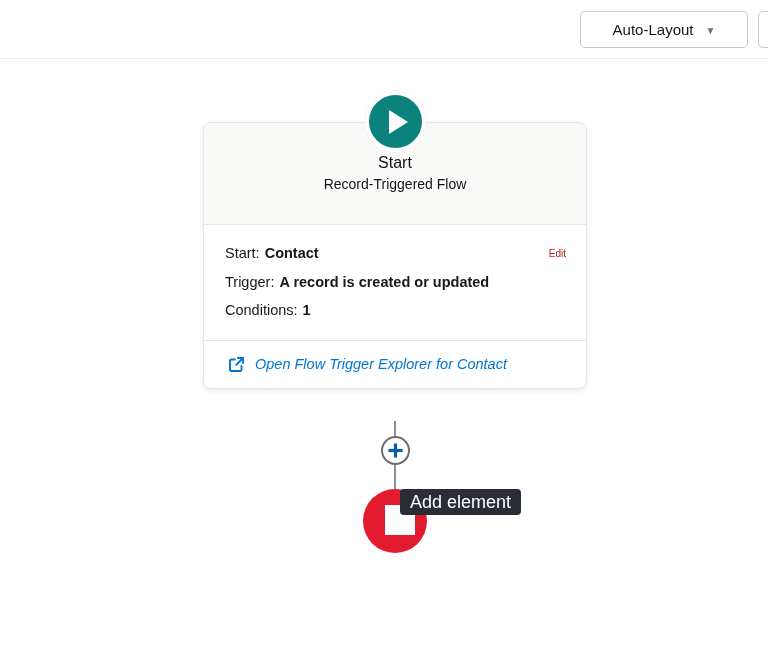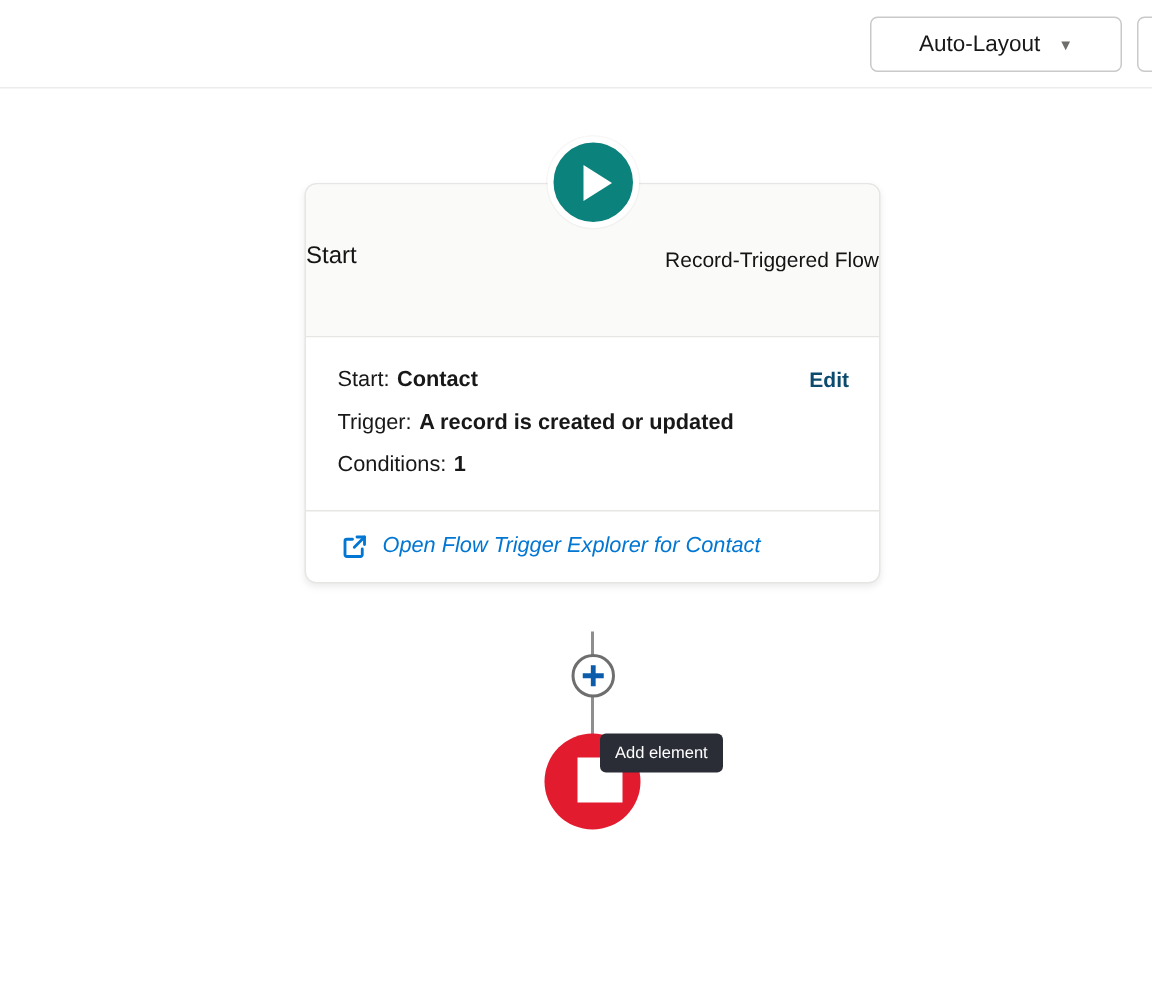--- a/index.html
+++ b/index.html
@@ -13,45 +13,45 @@
   .partial-btn { left:758px; width:40px; }
 
   
   .canvas { position:absolute; top:59px; left:0; width:768px; height:606px; background:#fff; }
 
   
   .connector { position:absolute; left:394px; top:421px; width:2px; height:70px; background:#8e8e8e; }
 
   
   .node-card { position:absolute; left:203px; top:122px; width:384px; background:#fff; border:1px solid #e6e6e4; border-radius:8px; box-shadow:0 2px 5px rgba(0,0,0,0.08); }
-  .card-header { height:102px; background:#fafaf9; border-bottom:1px solid #e6e6e4; border-radius:8px 8px 0 0; display:flex; flex-direction:row; justify-content:space-between; align-items:center; padding-bottom:1px; }
+  .card-header { height:102px; background:#fafaf9; border-bottom:1px solid #e6e6e4; border-radius:8px 8px 0 0; display:flex; flex-direction:column; justify-content:center; align-items:center; padding-bottom:1px; }
   .card-title { font-size:16px; color:#141414; margin-bottom:4px; }
   .card-subtitle { font-size:14px; color:#141414; }
   .card-body { padding:19px 20px 10px 21px; }
   .body-row { font-size:14.5px; color:#181818; line-height:19px; margin-bottom:9.5px; position:relative; }
   .body-row .flabel { margin-right:5px; }
   .body-row .fvalue { font-weight:700; }
-  .edit-link { position:absolute; right:0; top:0; color:#0c4a6e; font-size:14px; text-decoration:none; cursor:pointer;font-weight:bold; }
+  .edit-link { position:absolute; right:0; top:0; color:#b91c1c; font-size:10px; text-decoration:none; cursor:pointer; }
   .card-footer { border-top:1px solid #e6e6e4; height:48px; display:flex; align-items:center; padding-left:24px; gap:10px; }
   .footer-link { color:#0176d3; font-size:14.5px; text-decoration:none; cursor:pointer;font-style:italic; }
   .ext-icon { width:17px; height:17px; flex:0 0 auto; }
 
   
   .play-btn { position:absolute; left:365px; top:91px; width:61px; height:61px; border-radius:50%; background:#0b827c; border:4px solid #ffffff; display:flex; align-items:center; justify-content:center; cursor:pointer; z-index:3; box-shadow:0 0 0 1px rgba(0,0,0,0.03); }
   .play-triangle { width:0; height:0; border-top:12px solid transparent; border-bottom:12px solid transparent; border-left:19px solid #ffffff; margin-left:5px; }
 
   
   .plus-btn { position:absolute; left:381px; top:436px; width:29px; height:29px; border-radius:50%; background:#fff; border:2px solid #6e6e6e; display:flex; align-items:center; justify-content:center; cursor:pointer; z-index:3; }
 
   
   .cursor-circle { position:absolute; left:363px; top:489px; width:64px; height:64px; border-radius:50%; background:#e31b2e; z-index:4; }
   .cursor-square { position:absolute; left:385px; top:505px; width:30px; height:30px; background:#ffffff; z-index:5; }
 
   
-  .tooltip { position:absolute; left:400px; top:489px; height:26px; background:#2b2d36; color:#ffffff; font-size:11px; display:flex; align-items:center; padding:0 10px; border-radius:4px; z-index:6; }
+  .tooltip { position:absolute; left:400px; top:489px; height:26px; background:#2b2d36; color:#ffffff; font-size:18px; display:flex; align-items:center; padding:0 10px; border-radius:4px; z-index:6; }
 </style>
 </head>
 <body>
 
 <div class="topbar">
   <div class="toolbar-btn auto-layout-btn">
     <span>Auto-Layout</span>
     <span class="caret">▼</span>
   </div>
   <div class="toolbar-btn partial-btn"></div>

